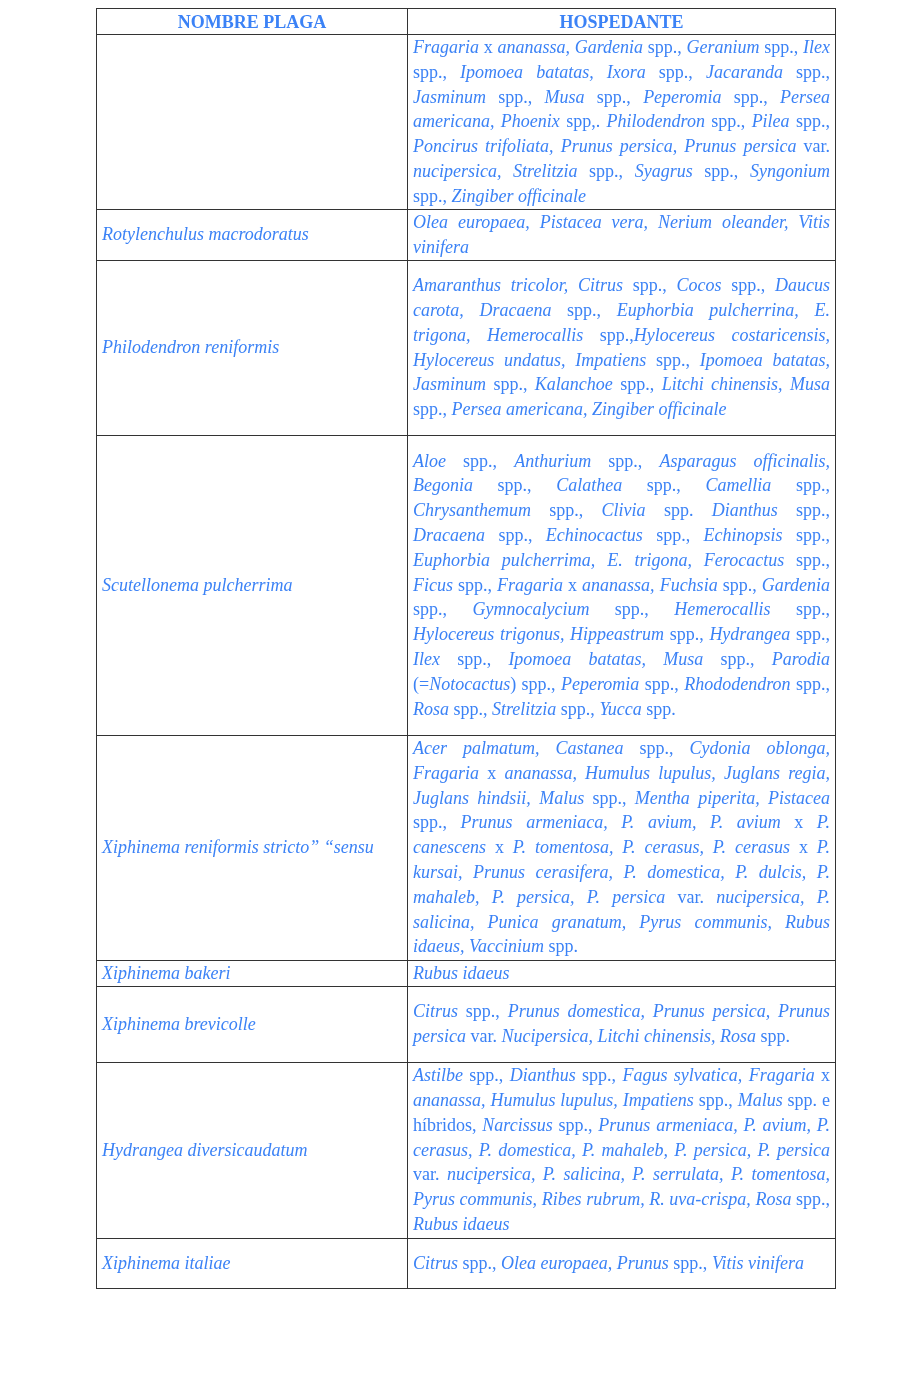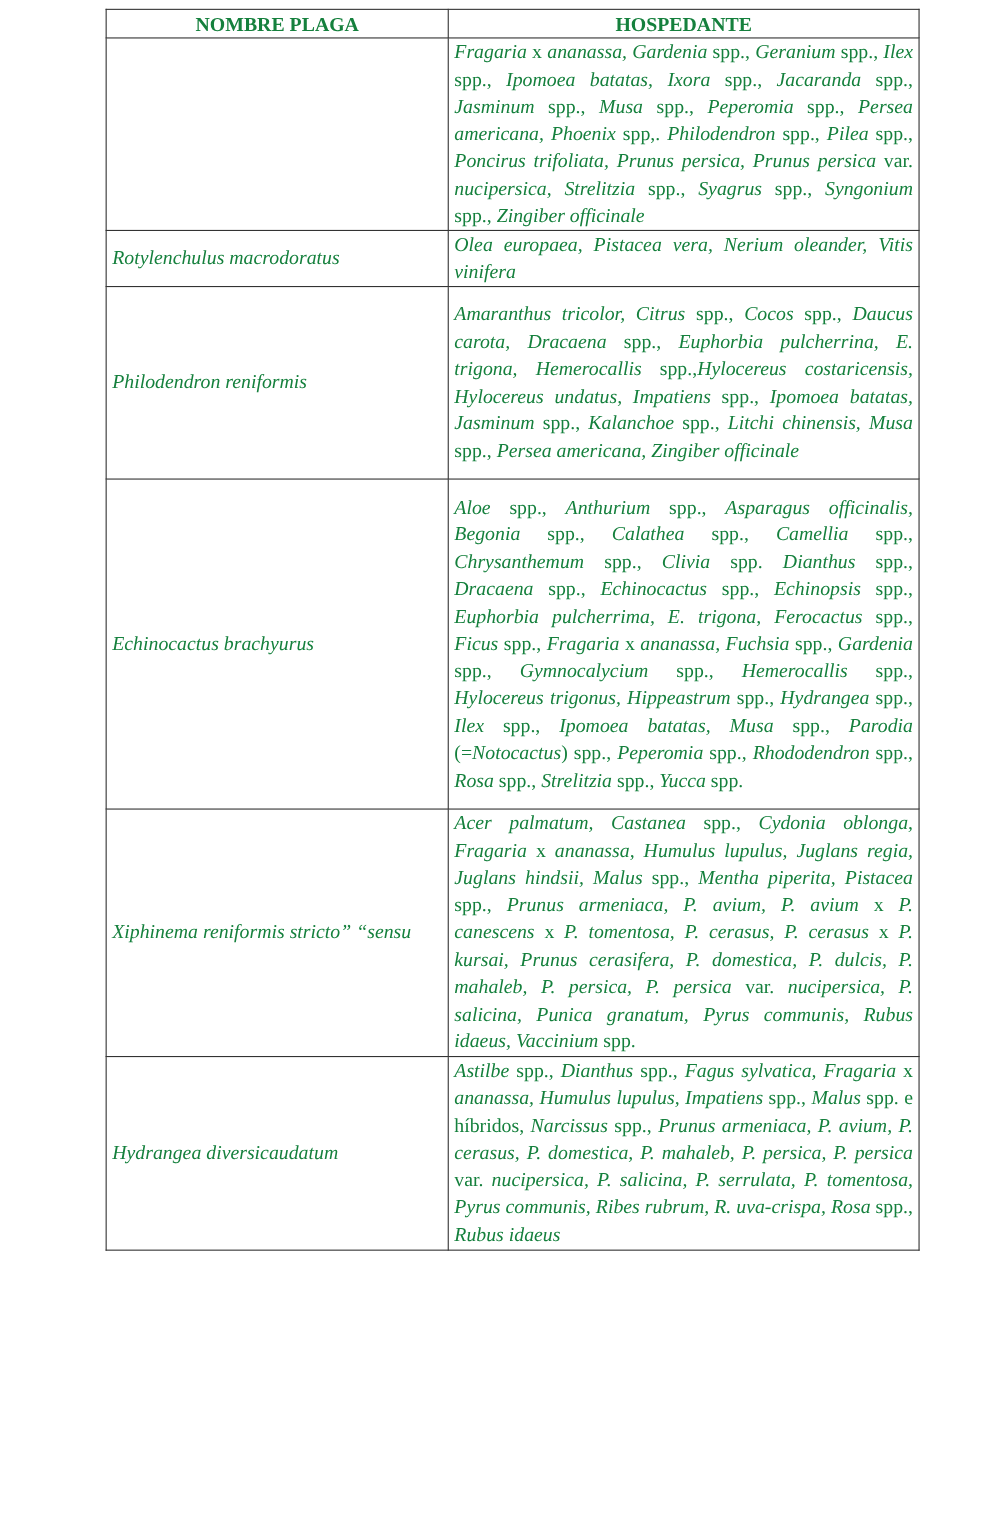--- a/index.html
+++ b/index.html
@@ -5,21 +5,21 @@
   html, body { margin: 0; padding: 0; background: #ffffff; }
   body { width: 910px; height: 1396px; position: relative; overflow: hidden; }
   .page { position: absolute; left: 96px; top: 8px; width: 739px; }
   table.host {
     border-collapse: collapse;
     width: 739px;
     table-layout: fixed;
     font-family: "Liberation Serif", "DejaVu Serif", serif;
     font-size: 18px;
     line-height: 24.8px;
-    color: #15803d;
+    color: #3b82f6;
   }
   table.host td, table.host th {
     border: 1.5px solid #333;
     padding: 0 5px 0 5px;
     vertical-align: middle;
   }
   table.host th {
     font-weight: bold;
     text-align: center;
     height: 25px;
@@ -56,26 +56,38 @@
         </tr>
         <tr style="height: 51px;">
           <td class="pest">Rotylenchulus macrodoratus</td>
           <td class="hosts"><span class="i">Olea europaea, Pistacea vera, Nerium oleander, Vitis vinifera</span></td>
         </tr>
         <tr style="height: 175px;">
           <td class="pest">Philodendron reniformis</td>
           <td class="hosts"><span class="i">Amaranthus tricolor, Citrus</span><span class="n"> spp., </span><span class="i">Cocos</span><span class="n"> spp., </span><span class="i">Daucus carota, Dracaena</span><span class="n"> spp., </span><span class="i">Euphorbia pulcherrina, E. trigona, Hemerocallis</span><span class="n"> spp.,</span><span class="i">Hylocereus costaricensis, Hylocereus undatus, Impatiens</span><span class="n"> spp., </span><span class="i">Ipomoea batatas, Jasminum</span><span class="n"> spp., </span><span class="i">Kalanchoe</span><span class="n"> spp., </span><span class="i">Litchi chinensis, Musa</span><span class="n"> spp., </span><span class="i">Persea americana, Zingiber officinale</span></td>
         </tr>
         <tr style="height: 300px;">
-          <td class="pest">Echinocactus brachyurus</td>
+          <td class="pest">Scutellonema pulcherrima</td>
           <td class="hosts"><span class="i">Aloe</span><span class="n"> spp., </span><span class="i">Anthurium</span><span class="n"> spp., </span><span class="i">Asparagus officinalis, Begonia</span><span class="n"> spp., </span><span class="i">Calathea</span><span class="n"> spp., </span><span class="i">Camellia</span><span class="n"> spp., </span><span class="i">Chrysanthemum</span><span class="n"> spp., </span><span class="i">Clivia</span><span class="n"> spp. </span><span class="i">Dianthus</span><span class="n"> spp., </span><span class="i">Dracaena</span><span class="n"> spp., </span><span class="i">Echinocactus</span><span class="n"> spp., </span><span class="i">Echinopsis</span><span class="n"> spp., </span><span class="i">Euphorbia pulcherrima, E. trigona, Ferocactus</span><span class="n"> spp., </span><span class="i">Ficus</span><span class="n"> spp., </span><span class="i">Fragaria</span><span class="n"> x </span><span class="i">ananassa, Fuchsia</span><span class="n"> spp., </span><span class="i">Gardenia</span><span class="n"> spp., </span><span class="i">Gymnocalycium</span><span class="n"> spp., </span><span class="i">Hemerocallis</span><span class="n"> spp., </span><span class="i">Hylocereus trigonus, Hippeastrum</span><span class="n"> spp., </span><span class="i">Hydrangea</span><span class="n"> spp., </span><span class="i">Ilex</span><span class="n"> spp., </span><span class="i">Ipomoea batatas, Musa</span><span class="n"> spp., </span><span class="i">Parodia</span><span class="n"> (=</span><span class="i">Notocactus</span><span class="n">) spp., </span><span class="i">Peperomia</span><span class="n"> spp., </span><span class="i">Rhododendron</span><span class="n"> spp., </span><span class="i">Rosa</span><span class="n"> spp., </span><span class="i">Strelitzia</span><span class="n"> spp., </span><span class="i">Yucca</span><span class="n"> spp.</span></td>
         </tr>
         <tr style="height: 225px;">
           <td class="pest">Xiphinema reniformis stricto” “sensu</td>
           <td class="hosts"><span class="i">Acer palmatum, Castanea</span><span class="n"> spp., </span><span class="i">Cydonia oblonga, Fragaria</span><span class="n"> x </span><span class="i">ananassa, Humulus lupulus, Juglans regia, Juglans hindsii, Malus</span><span class="n"> spp., </span><span class="i">Mentha piperita, Pistacea</span><span class="n"> spp., </span><span class="i">Prunus armeniaca, P. avium, P. avium</span><span class="n"> x </span><span class="i">P. canescens</span><span class="n"> x </span><span class="i">P. tomentosa, P. cerasus, P. cerasus</span><span class="n"> x </span><span class="i">P. kursai, Prunus cerasifera, P. domestica, P. dulcis, P. mahaleb, P. persica, P. persica</span><span class="n"> var. </span><span class="i">nucipersica, P. salicina, Punica granatum, Pyrus communis, Rubus idaeus, Vaccinium</span><span class="n"> spp.</span></td>
         </tr>
+        <tr style="height: 26px;">
+          <td class="pest">Xiphinema bakeri</td>
+          <td class="hosts plain"><span class="i">Rubus idaeus</span></td>
+        </tr>
+        <tr style="height: 76px;">
+          <td class="pest">Xiphinema brevicolle</td>
+          <td class="hosts"><span class="i">Citrus</span><span class="n"> spp., </span><span class="i">Prunus domestica, Prunus persica, Prunus persica</span><span class="n"> var. </span><span class="i">Nucipersica, Litchi chinensis, Rosa</span><span class="n"> spp.</span></td>
+        </tr>
         <tr style="height: 176px;">
           <td class="pest">Hydrangea diversicaudatum</td>
           <td class="hosts"><span class="i">Astilbe</span><span class="n"> spp., </span><span class="i">Dianthus</span><span class="n"> spp., </span><span class="i">Fagus sylvatica, Fragaria</span><span class="n"> x </span><span class="i">ananassa, Humulus lupulus, Impatiens</span><span class="n"> spp., </span><span class="i">Malus</span><span class="n"> spp. e híbridos, </span><span class="i">Narcissus</span><span class="n"> spp., </span><span class="i">Prunus armeniaca, P. avium, P. cerasus, P. domestica, P. mahaleb, P. persica, P. persica</span><span class="n"> var. </span><span class="i">nucipersica, P. salicina, P. serrulata, P. tomentosa, Pyrus communis, Ribes rubrum, R. uva-crispa, Rosa</span><span class="n"> spp., </span><span class="i">Rubus idaeus</span></td>
+        </tr>
+        <tr style="height: 50px;">
+          <td class="pest">Xiphinema italiae</td>
+          <td class="hosts"><span class="i">Citrus</span><span class="n"> spp., </span><span class="i">Olea europaea, Prunus</span><span class="n"> spp., </span><span class="i">Vitis vinifera</span></td>
         </tr>
       </tbody>
   </table>
 </div>
 
 </body></html>

